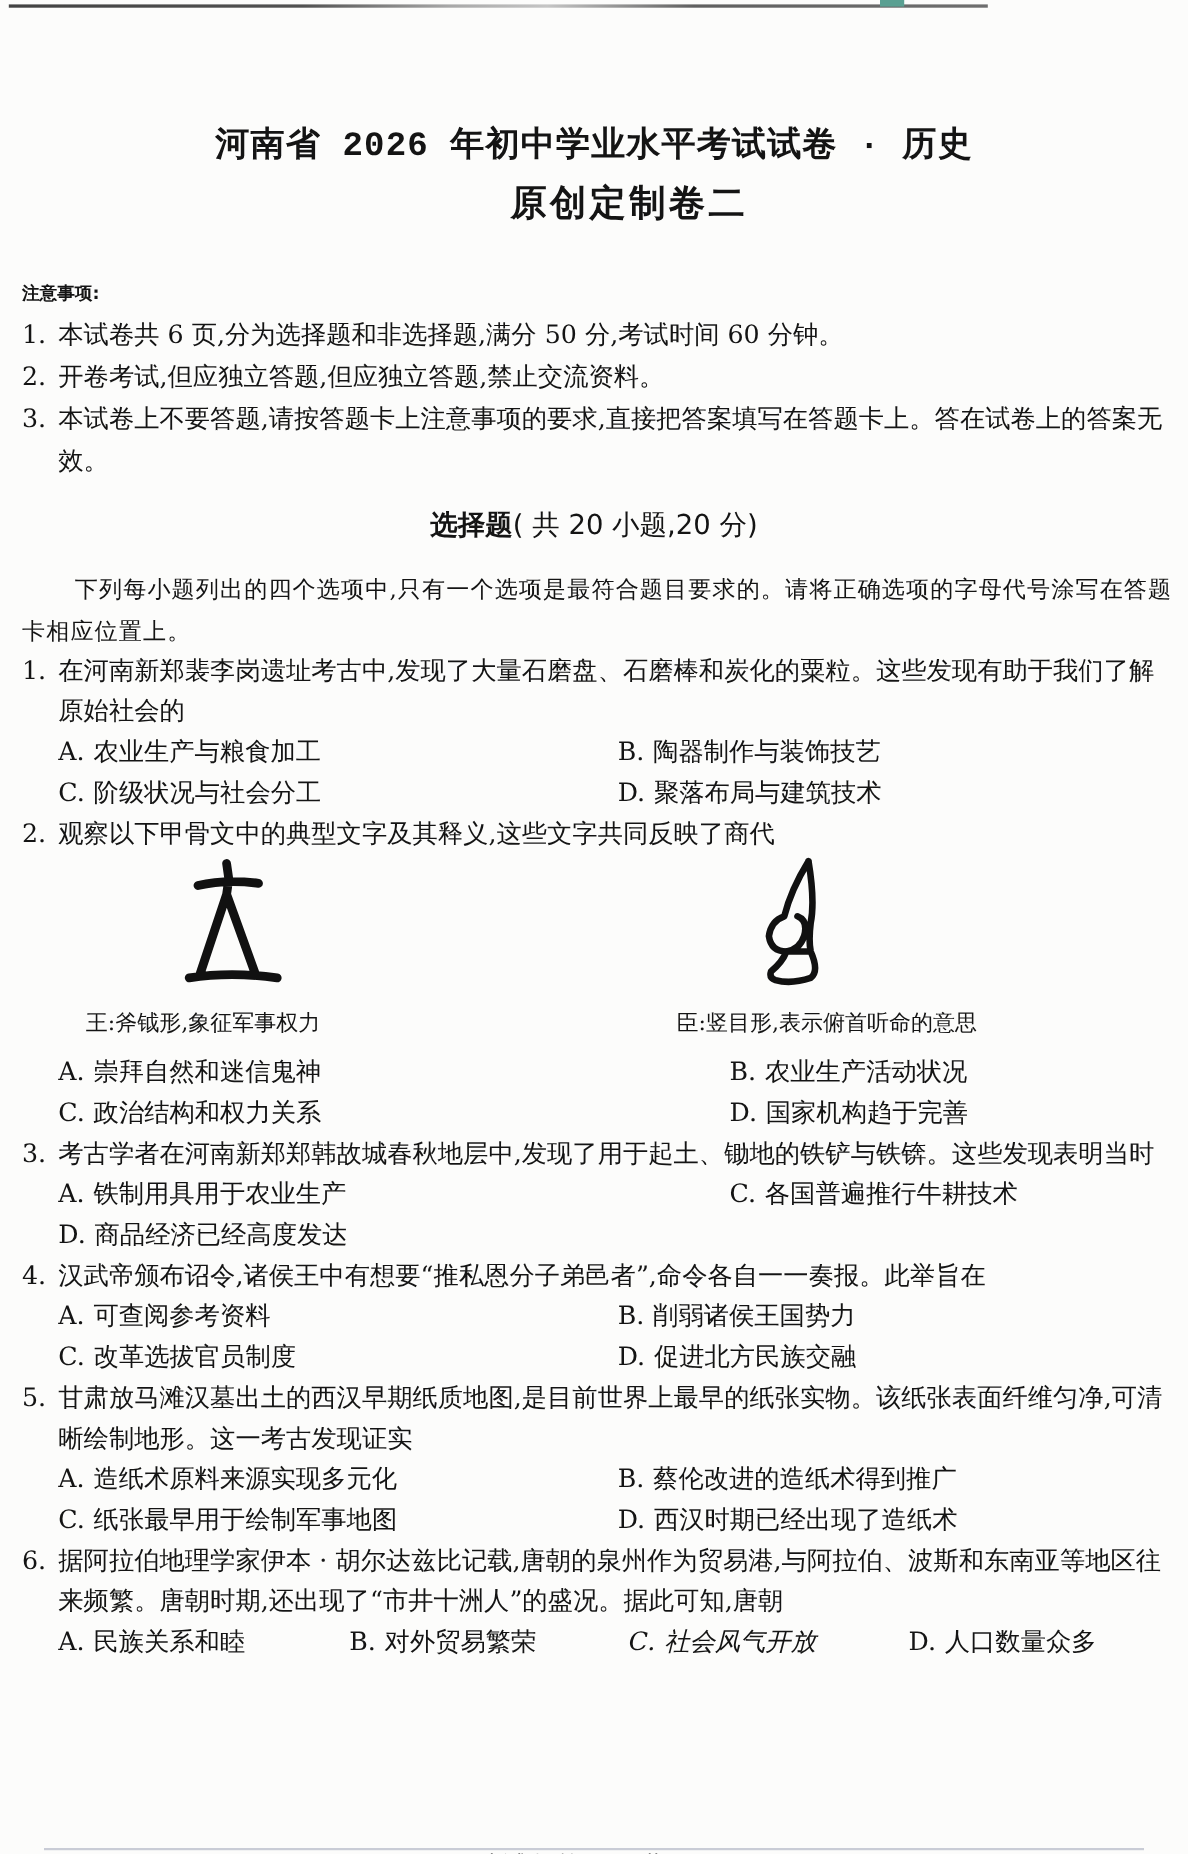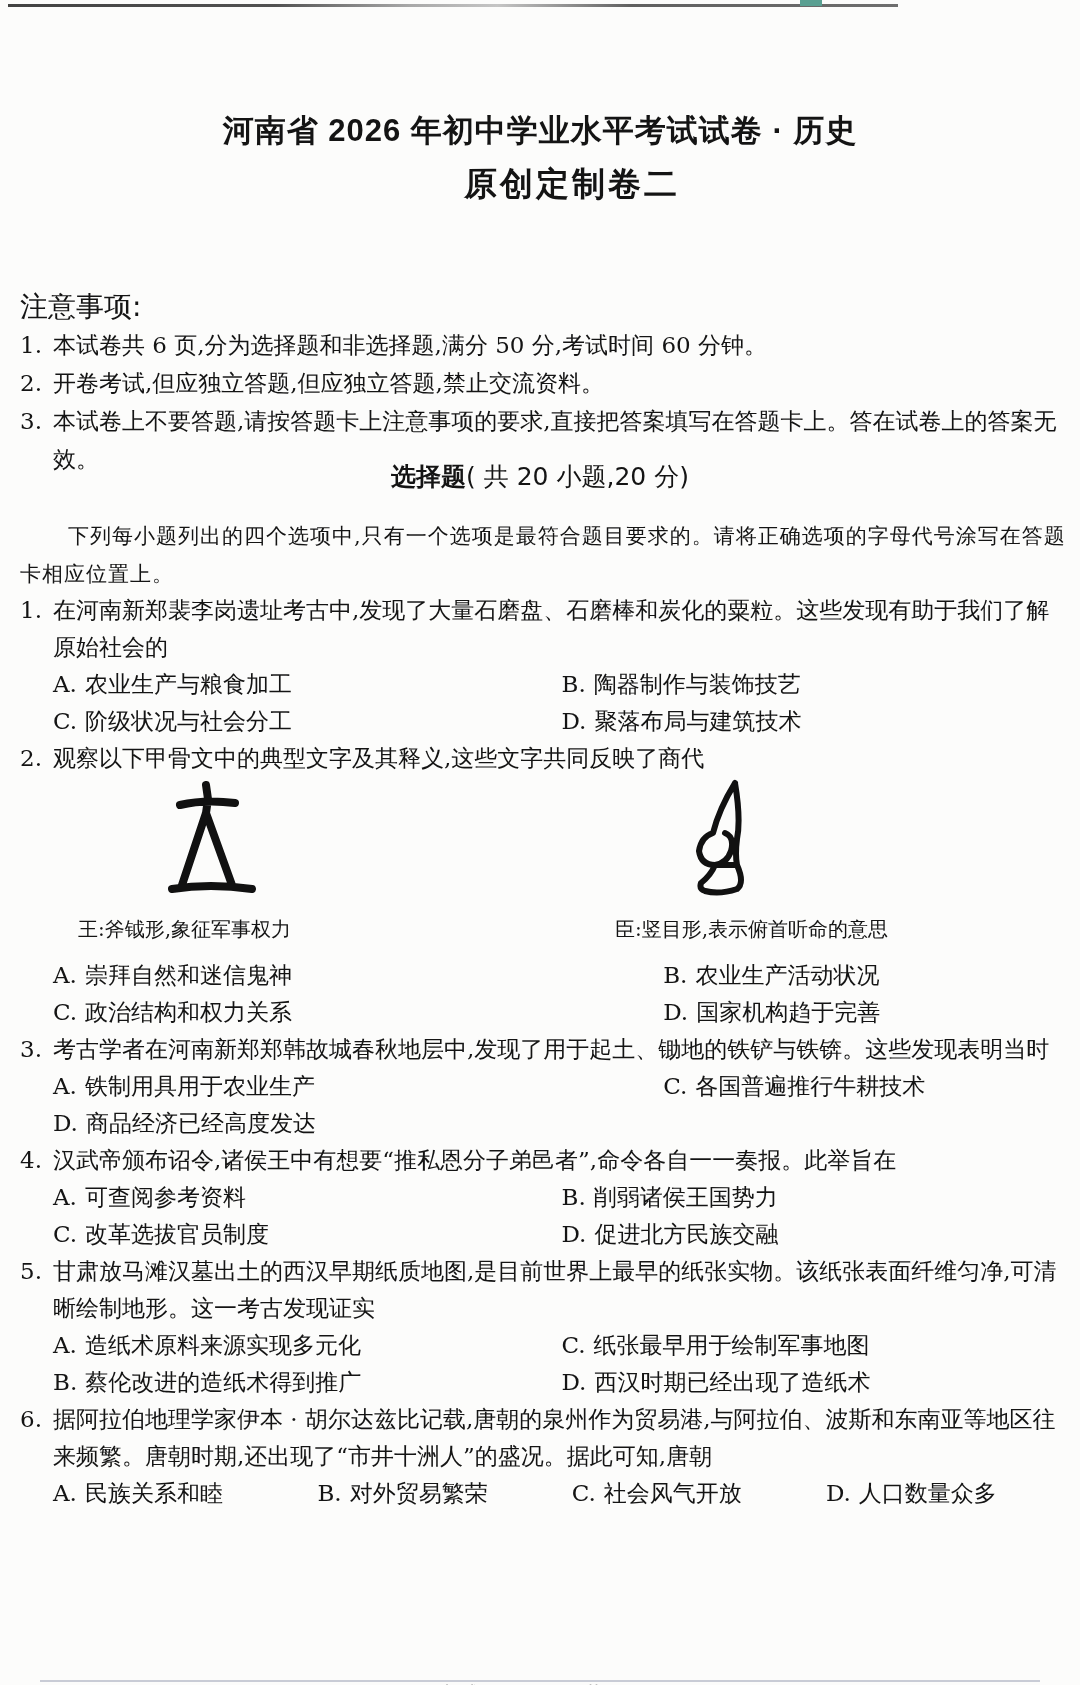--- a/index.html
+++ b/index.html
@@ -30,40 +30,39 @@
       top: 0;
       width: 22px;
       height: 6px;
       background: #5aa092;
     }
     .title {
       position: absolute;
       left: 0;
       width: 1080px;
       text-align: center;
-      font-family: Liberation Sans, sans-serif;
+      font-family: Liberation Mono, monospace;
       font-weight: bold;
       letter-spacing: 1px;
     }
     .title-main { top: 110px; font-size: 31px; }
     .title-sub { top: 162px; font-size: 33px; letter-spacing: 3px; padding-left: 32px; }
 
     .notice {
       position: absolute;
       left: 20px;
       top: 248px;
       width: 1050px;
       font-size: 23px;
       line-height: 38px;
     }
     .notice-head {
       font-family: "DejaVu Sans", "Liberation Sans", sans-serif;
-      font-weight: normal;
-      font-size: 28px;
-      margin-top: 40px;
+      font-weight: bold;
+      font-size: 16px;
     }
     .notice-item {
       padding-left: 33px;
       text-indent: -33px;
     }
     .num {
       display: inline-block;
       width: 33px;
       text-indent: 0;
     }
@@ -107,21 +106,21 @@
       display: flex;
       flex-wrap: wrap;
       padding-left: 33px;
     }
     .opt { white-space: nowrap; }
     .opts.half .opt { width: 50%; }
     .opts.half-wide .opt:nth-child(odd) { width: 60%; }
     .opts.half-wide .opt:nth-child(even) { width: 40%; }
     .opts.quarter .opt:nth-child(1) { width: 26%; }
     .opts.quarter .opt:nth-child(2) { width: 25%; }
-    .opts.quarter .opt:nth-child(3) { width: 25%; }
+    .opts.quarter .opt:nth-child(3) { width: 25%; font-style: italic; }
     .opts.quarter .opt:nth-child(4) { width: 24%; }
     .letter { margin-right: 8px; }
 
     .glyph-row {
       position: relative;
       height: 180px;
     }
     .glyph {
       position: absolute;
       top: 2px;
@@ -237,22 +236,22 @@
       <div class="opt"><span class="letter">D.</span><span>促进北方民族交融</span></div>
     </div>
   </div>
 
   <div class="question">
     <div class="q-stem">
       <span class="num">5.</span><span>甘肃放马滩汉墓出土的西汉早期纸质地图,是目前世界上最早的纸张实物。该纸张表面纤维匀净,可清晰绘制地形。这一考古发现证实</span>
     </div>
     <div class="opts half">
       <div class="opt"><span class="letter">A.</span><span>造纸术原料来源实现多元化</span></div>
+      <div class="opt"><span class="letter">B.</span><span>蔡伦改进的造纸术得到推广</span></div>
       <div class="opt"><span class="letter">C.</span><span>纸张最早用于绘制军事地图</span></div>
-      <div class="opt"><span class="letter">B.</span><span>蔡伦改进的造纸术得到推广</span></div>
       <div class="opt"><span class="letter">D.</span><span>西汉时期已经出现了造纸术</span></div>
     </div>
   </div>
 
   <div class="question">
     <div class="q-stem">
       <span class="num">6.</span><span>据阿拉伯地理学家伊本 · 胡尔达兹比记载,唐朝的泉州作为贸易港,与阿拉伯、波斯和东南亚等地区往来频繁。唐朝时期,还出现了“市井十洲人”的盛况。据此可知,唐朝</span>
     </div>
     <div class="opts quarter">
       <div class="opt"><span class="letter">A.</span><span>民族关系和睦</span></div>

